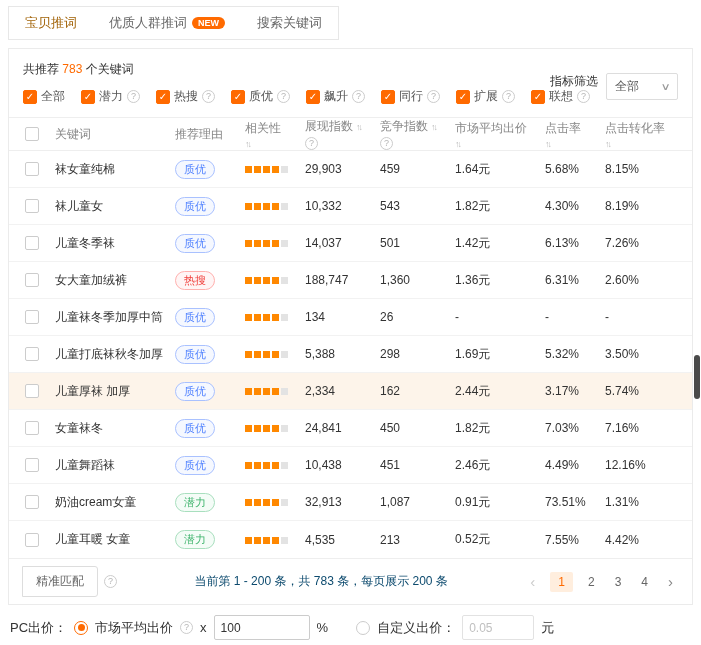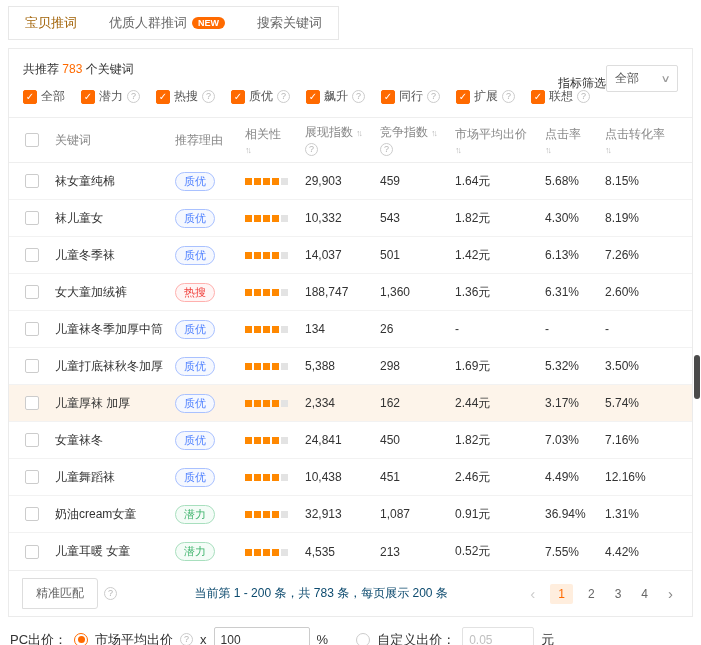--- a/index.html
+++ b/index.html
@@ -20,28 +20,28 @@
   .summary .count { color: #ff6a00; }
   .filter-row { display: flex; align-items: center; gap: 16px; padding-bottom: 12px; }
   .filter { display: inline-flex; align-items: center; gap: 4px; cursor: pointer; color: #555; }
   .cb { width: 14px; height: 14px; border: 1px solid #ccc; border-radius: 2px; background: #fff;
         display: inline-flex; align-items: center; justify-content: center; flex: 0 0 auto; }
   .cb .tick { display: none; color: #fff; font-size: 10px; line-height: 1; }
   .cb[data-checked="true"] { background: #ff6a00; border-color: #ff6a00; }
   .cb[data-checked="true"] .tick { display: block; }
   .info { width: 13px; height: 13px; border: 1px solid #ccc; border-radius: 50%; color: #b5b5b5;
           font-size: 9px; line-height: 11px; text-align: center; display: inline-block; flex: 0 0 auto; }
-  .metric { position: absolute; right: 14px; top: 16px; display: flex; align-items: flex-end; }
+  .metric { position: absolute; right: 14px; top: 24px; display: flex; align-items: flex-start; gap: 8px; }
   .metric-box { border: 1px solid #ddd; width: 72px; height: 27px; padding: 0 8px; display: flex;
                 align-items: center; justify-content: space-between; color: #555; cursor: pointer; border-radius: 2px; }
   .metric-box .chev { color: #999; font-size: 10px; transform: scaleX(1.4); }
 
   
   .tr, .thead { display: grid; grid-template-columns: 46px 120px 70px 60px 75px 75px 90px 60px auto; align-items: center; }
-  .thead { height: 46px; border-top: 1px solid #eee; border-bottom: 1px solid #eee; color: #888; }
+  .thead { height: 34px; border-top: 1px solid #eee; border-bottom: 1px solid #eee; color: #888; }
   .th { display: flex; flex-direction: column; justify-content: center; gap: 2px; }
   .th-line { display: flex; align-items: center; gap: 3px; }
   .sort { color: #bbb; font-size: 9px; letter-spacing: -2px; cursor: pointer; }
   .tr { height: 37px; border-bottom: 1px solid #f2f2f2; }
   .tr:last-of-type { border-bottom: none; }
   .tr[data-hl="true"] { background: #fdf4ea; }
   .td { overflow: hidden; white-space: nowrap; }
   .c-check { display: flex; justify-content: center; }
   .badge { display: inline-block; padding: 1px 8px; border-radius: 10px; font-size: 11px; border: 1px solid; }
   .badge[data-type="quality"]   { color: #4a7dff; border-color: #a9c1ff; background: #f5f8ff; }
@@ -426,21 +426,21 @@
         <div class="td"><span class="bars">
               <span class="bar on"></span>
               <span class="bar on"></span>
               <span class="bar on"></span>
               <span class="bar on"></span>
               <span class="bar"></span>
             </span></div>
         <div class="td">32,913</div>
         <div class="td">1,087</div>
         <div class="td">0.91元</div>
-        <div class="td">36.94%</div>
+        <div class="td">73.51%</div>
         <div class="td">1.31%</div>
       </div>
 
       <div class="tr">
         <div class="td c-check">
             <span class="cb"></span>
           </div>
         <div class="td">儿童耳暖 女童</div>
         <div class="td"><span class="badge" data-type="potential">潜力</span></div>
         <div class="td"><span class="bars">

